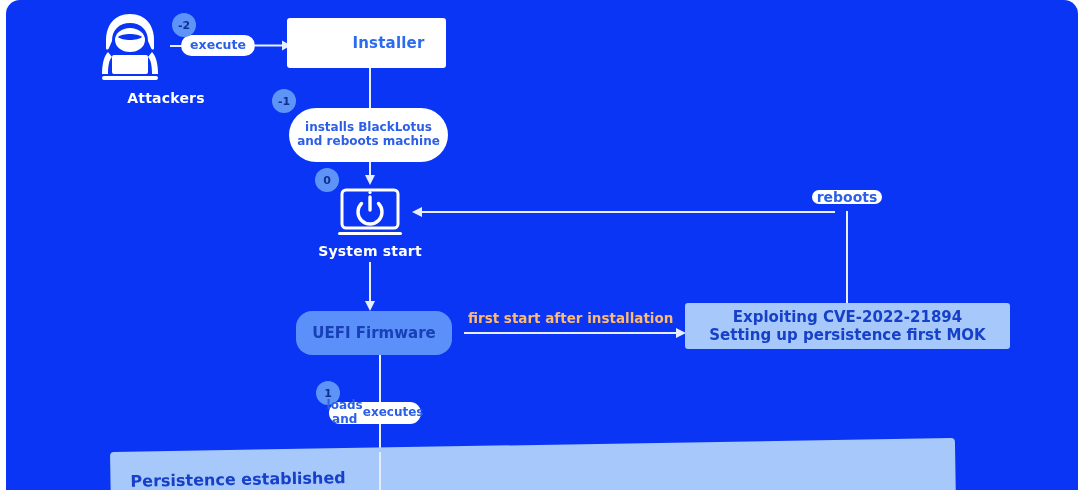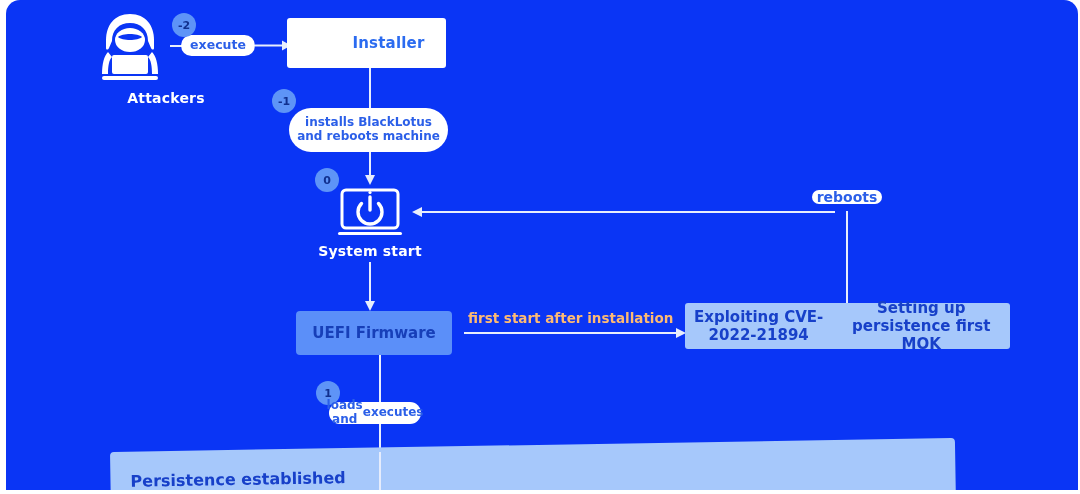--- a/index.html
+++ b/index.html
@@ -43,21 +43,21 @@
     display: flex;
     align-items: center;
     justify-content: center;
     font-weight: bold;
     letter-spacing: .2px;
     padding-left: 44px;
   }
   .box-lightblue {
     background: #5b8ff9;
     color: #173fb8;
-    border-radius: 4px;
+    border-radius: 16px;
     display: flex;
     align-items: center;
     justify-content: center;
     font-weight: bold;
   }
   .box-palerblue {
     background: #a6c8fb;
     color: #1740c9;
     border-radius: 3px;
     display: flex;
@@ -171,21 +171,21 @@
 
     <div class="line-v" style="left:363px; top:68px; height:110px;"></div>
     <div style="position:absolute; left:357px; top:174px;">
       <svg width="14" height="12" viewBox="0 0 14 12">
         <polygon points="2,1 12,1 7,11" fill="#e8eefc"></polygon>
       </svg>
     </div>
 
     <div class="badge" style="left:266px; top:89px;">-1</div>
 
-    <div class="pill" style="left:283px; top:108px; width:159px; height:44px; flex-direction:column; font-size:12px;">
+    <div class="pill" style="left:283px; top:108px; width:159px; height:54px; flex-direction:column; font-size:12px;">
       <span>installs BlackLotus</span>
       <span>and reboots machine</span>
     </div>
 
     <div class="badge" style="left:309px; top:168px;">0</div>
 
     <div class="node" style="left:330px; top:188px; width:68px; height:52px;">
       <span>
         <svg width="68" height="52" viewBox="0 0 68 52">
           <rect x="6" y="2" width="56" height="38" rx="4" fill="none" stroke="#ffffff" stroke-width="3"></rect>
@@ -224,21 +224,21 @@
     </div>
 
     <div class="arrowlabel" style="left:462px; top:310px; font-size:13.5px;">first start after installation</div>
     <div style="position:absolute; left:458px; top:327px;">
       <svg width="222" height="12" viewBox="0 0 222 12">
         <line x1="0" y1="6" x2="212" y2="6" stroke="#e8eefc" stroke-width="2"></line>
         <polygon points="212,1 222,6 212,11" fill="#e8eefc"></polygon>
       </svg>
     </div>
 
-    <div class="node box-palerblue" style="left:679px; top:303px; width:325px; height:46px; flex-direction:row; font-size:15px;">
+    <div class="node box-palerblue" style="left:679px; top:303px; width:325px; height:46px; flex-direction:column; font-size:15px;">
       <span>Exploiting CVE-2022-21894</span>
       <span>Setting up persistence first MOK</span>
     </div>
 
     <div class="line-v" style="left:373px; top:355px; height:139px;"></div>
 
     <div class="badge" style="left:310px; top:381px;">1</div>
 
     <div class="pill" style="left:323px; top:402px; width:92px; height:22px; font-size:12px;">
       <span>loads and</span>

